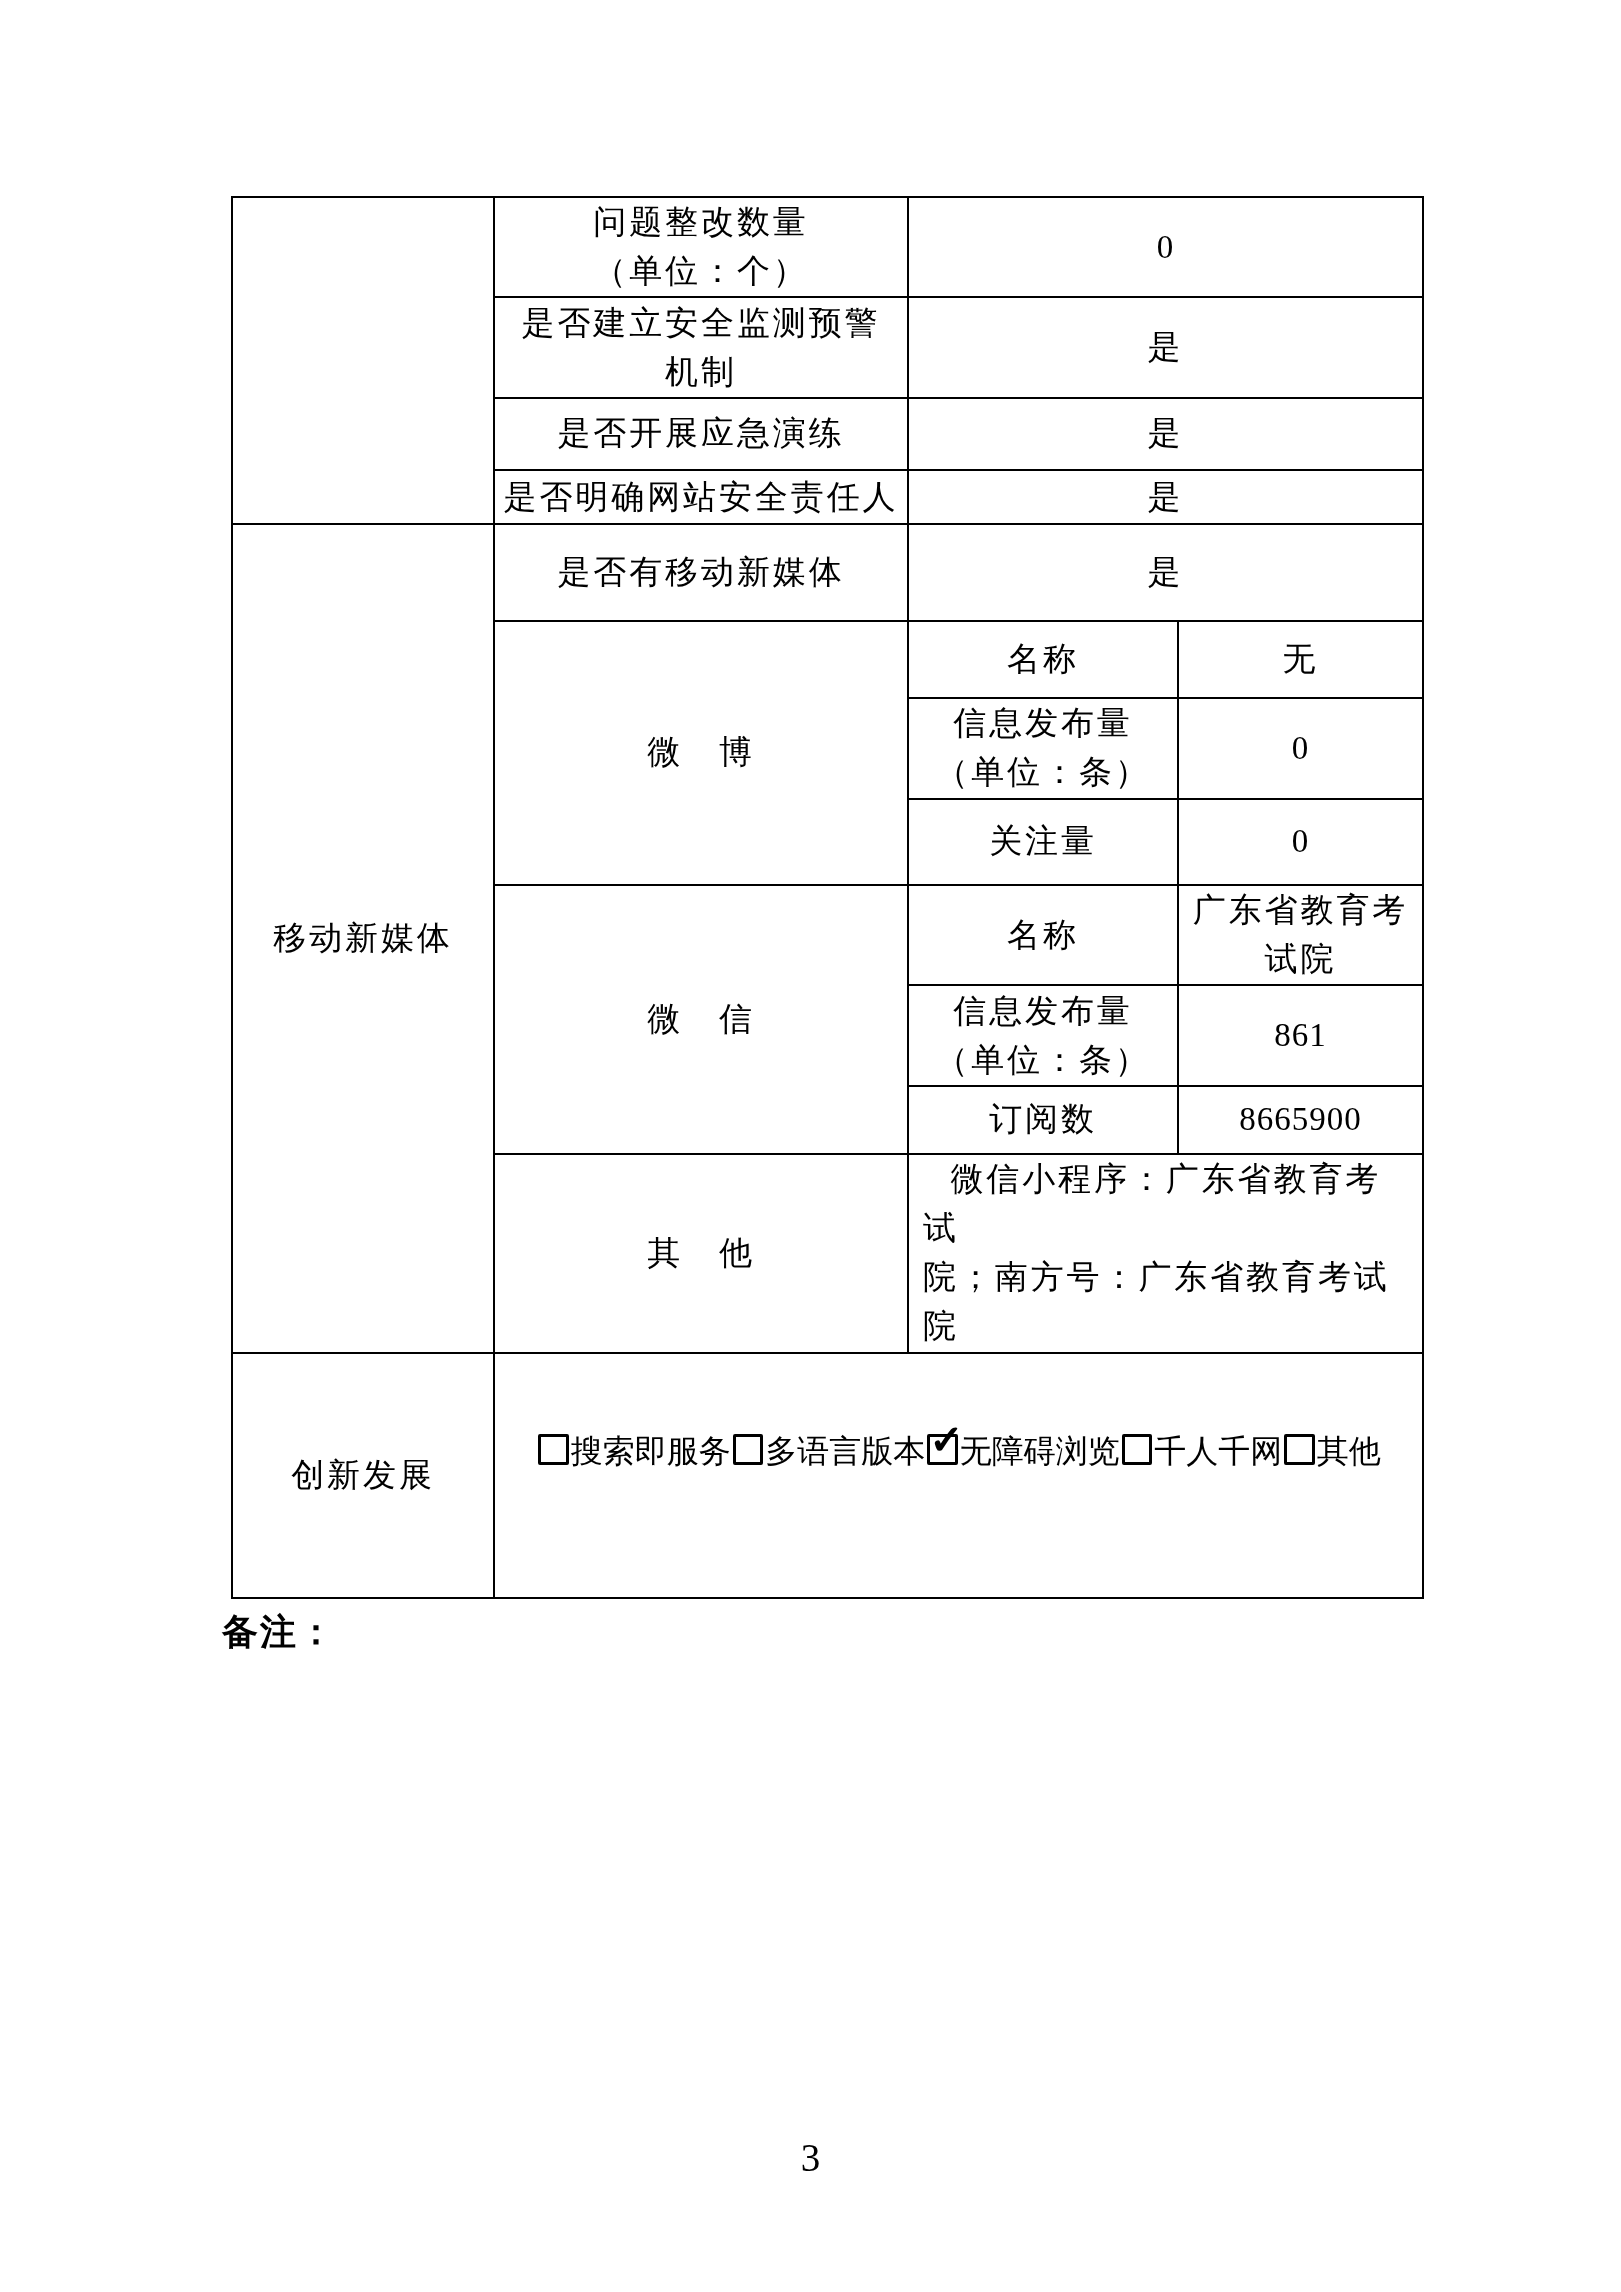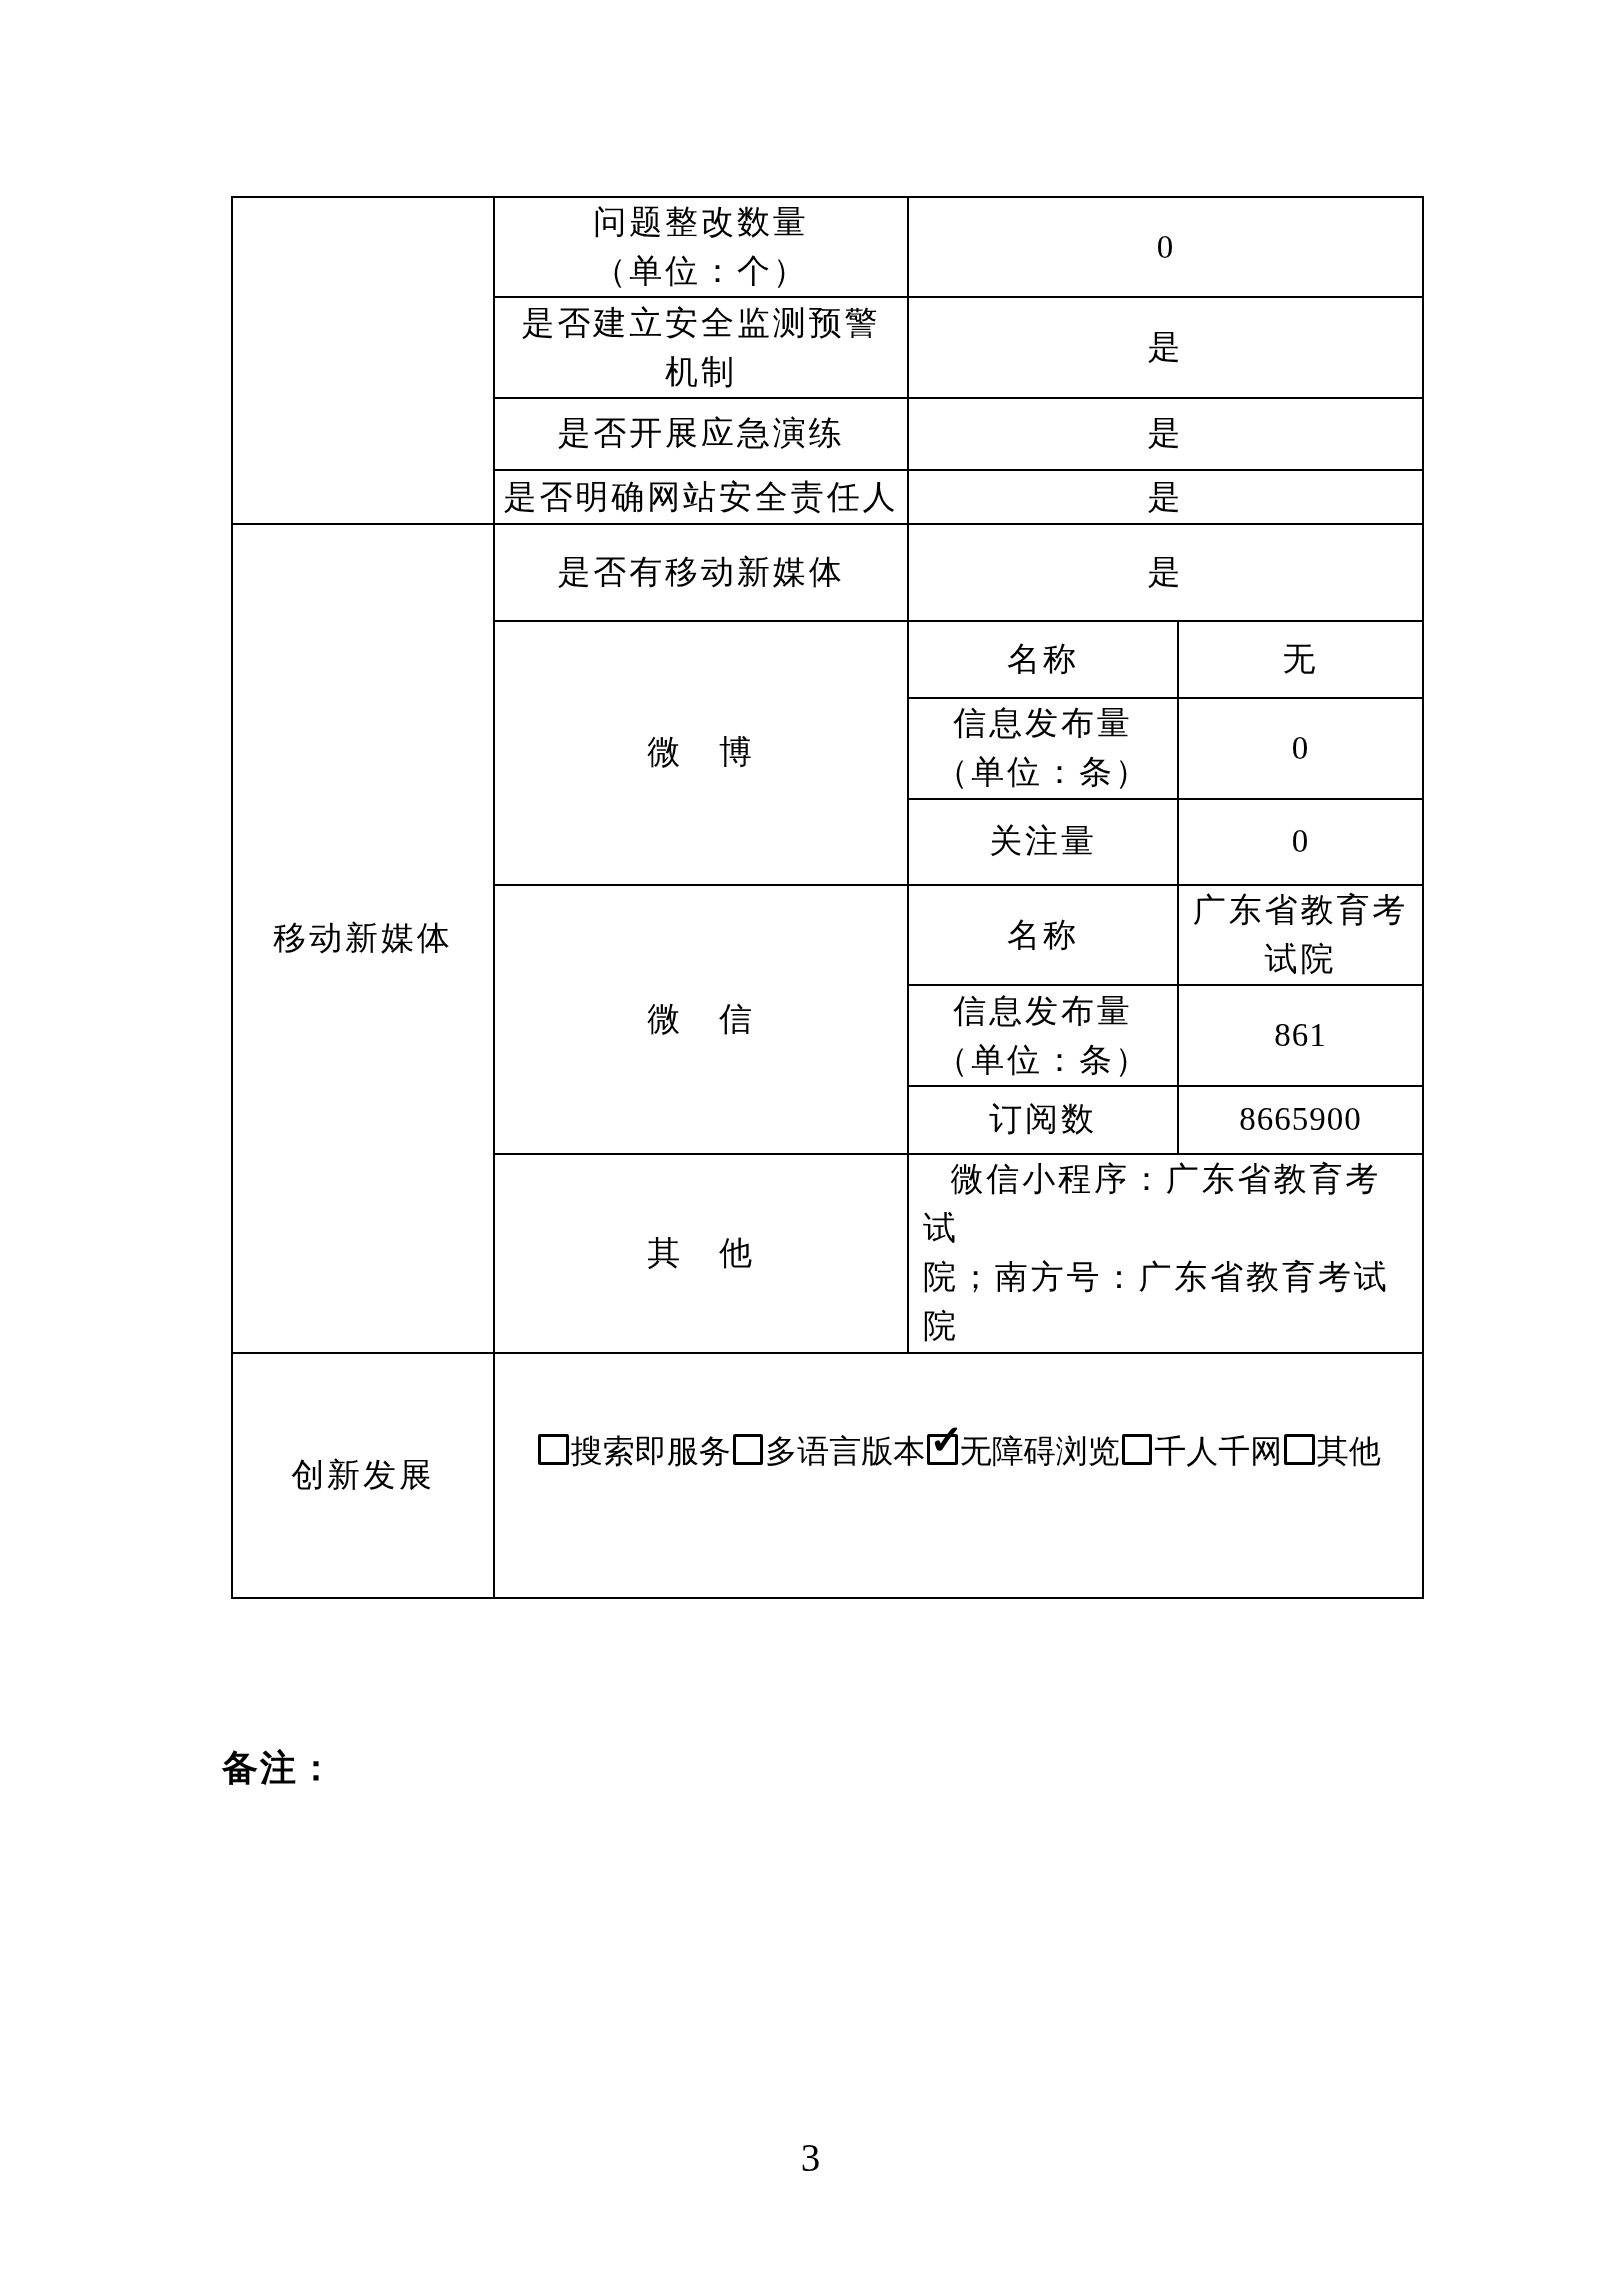--- a/index.html
+++ b/index.html
@@ -38,21 +38,21 @@
     vertical-align:-2.9px;margin:0 2px;
     background:#fff;
   }
   .cbbox.checked::before{
     content:"✓";
     position:absolute;top:-17.6px;left:-1px;
     font-size:41px;font-weight:bold;line-height:41px;
     letter-spacing:0;
   }
   .remark{
-    position:absolute;left:222px;top:1744px;
+    position:absolute;left:222px;top:1608px;
     font-size:36px;font-weight:bold;letter-spacing:2px;
   }
   .page-number{
     position:absolute;left:0;right:0;top:2135px;
     text-align:center;font-size:39px;
   }
 </style>
 </head>
 <body>
 

